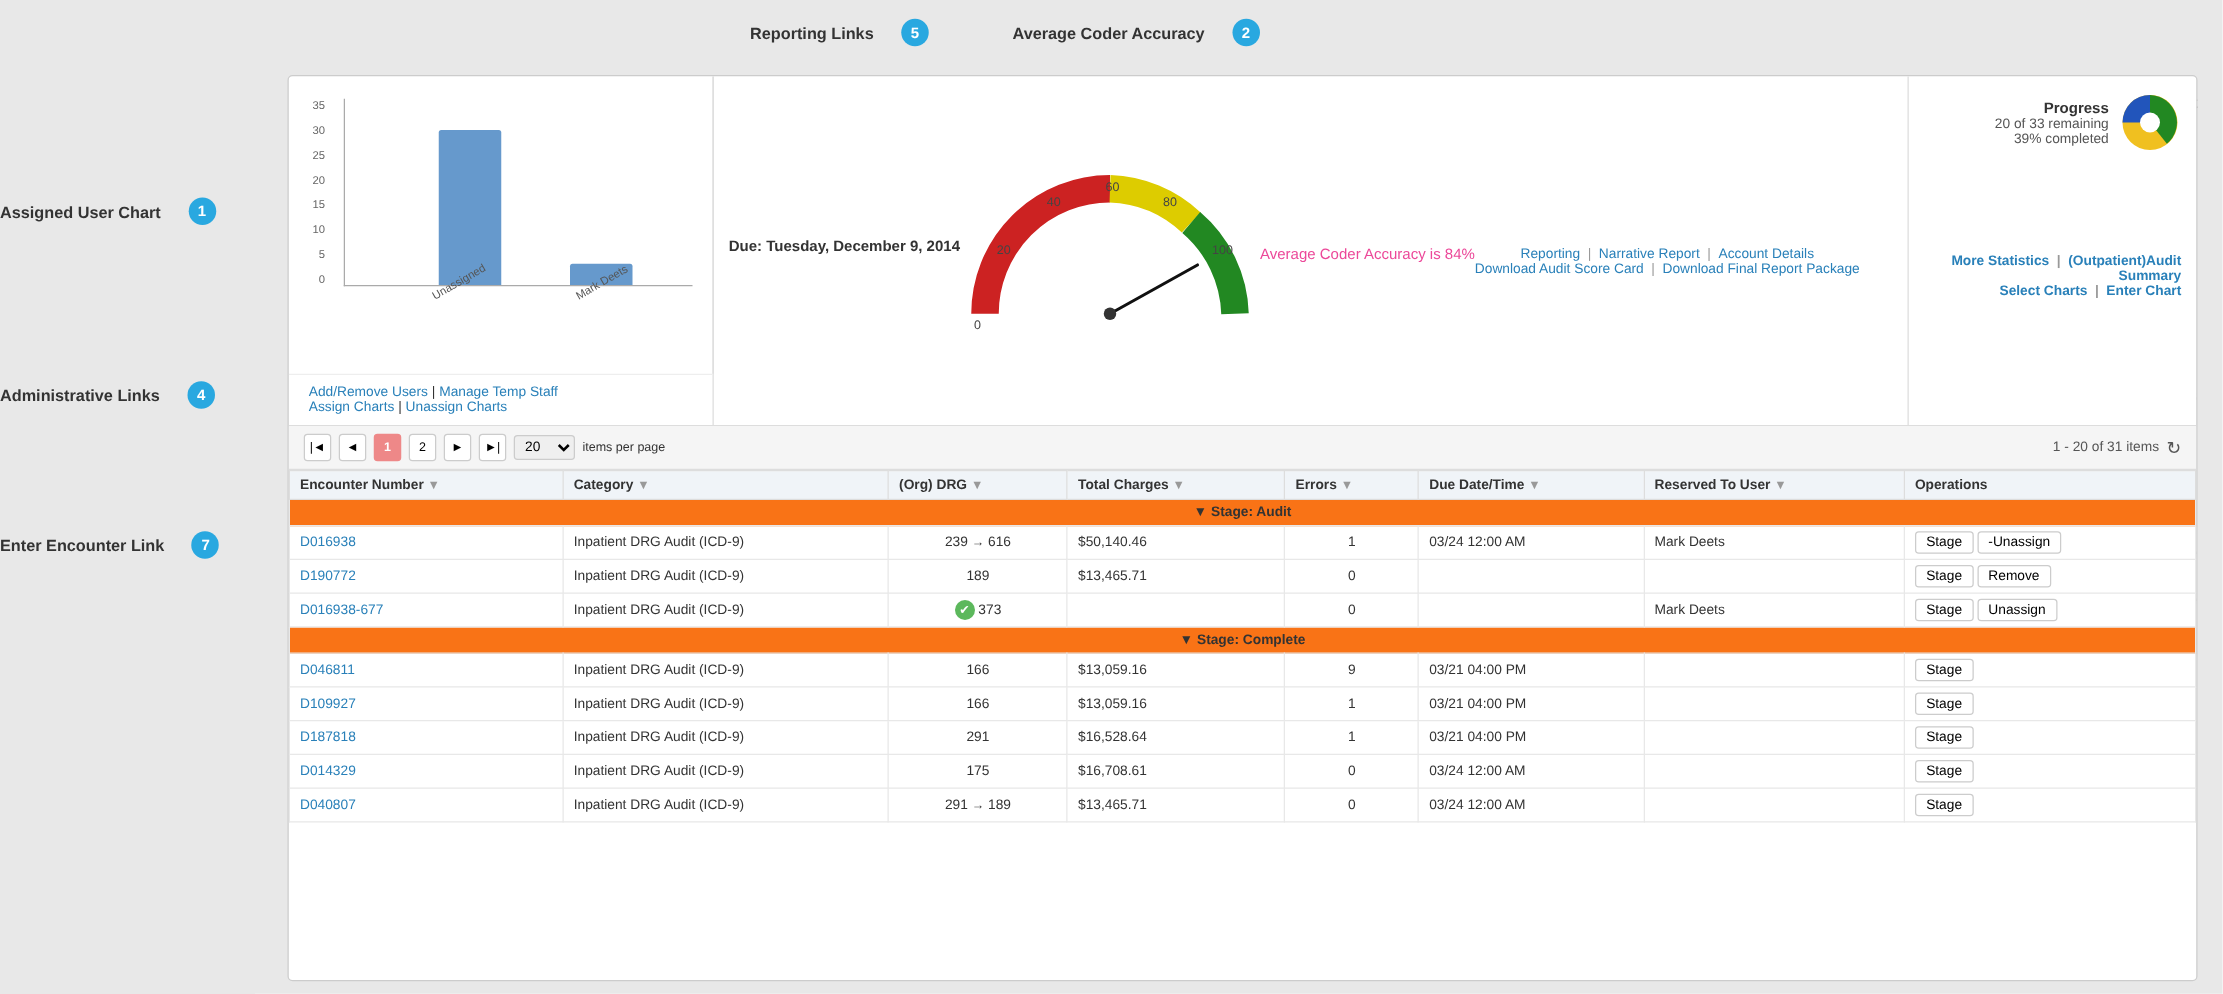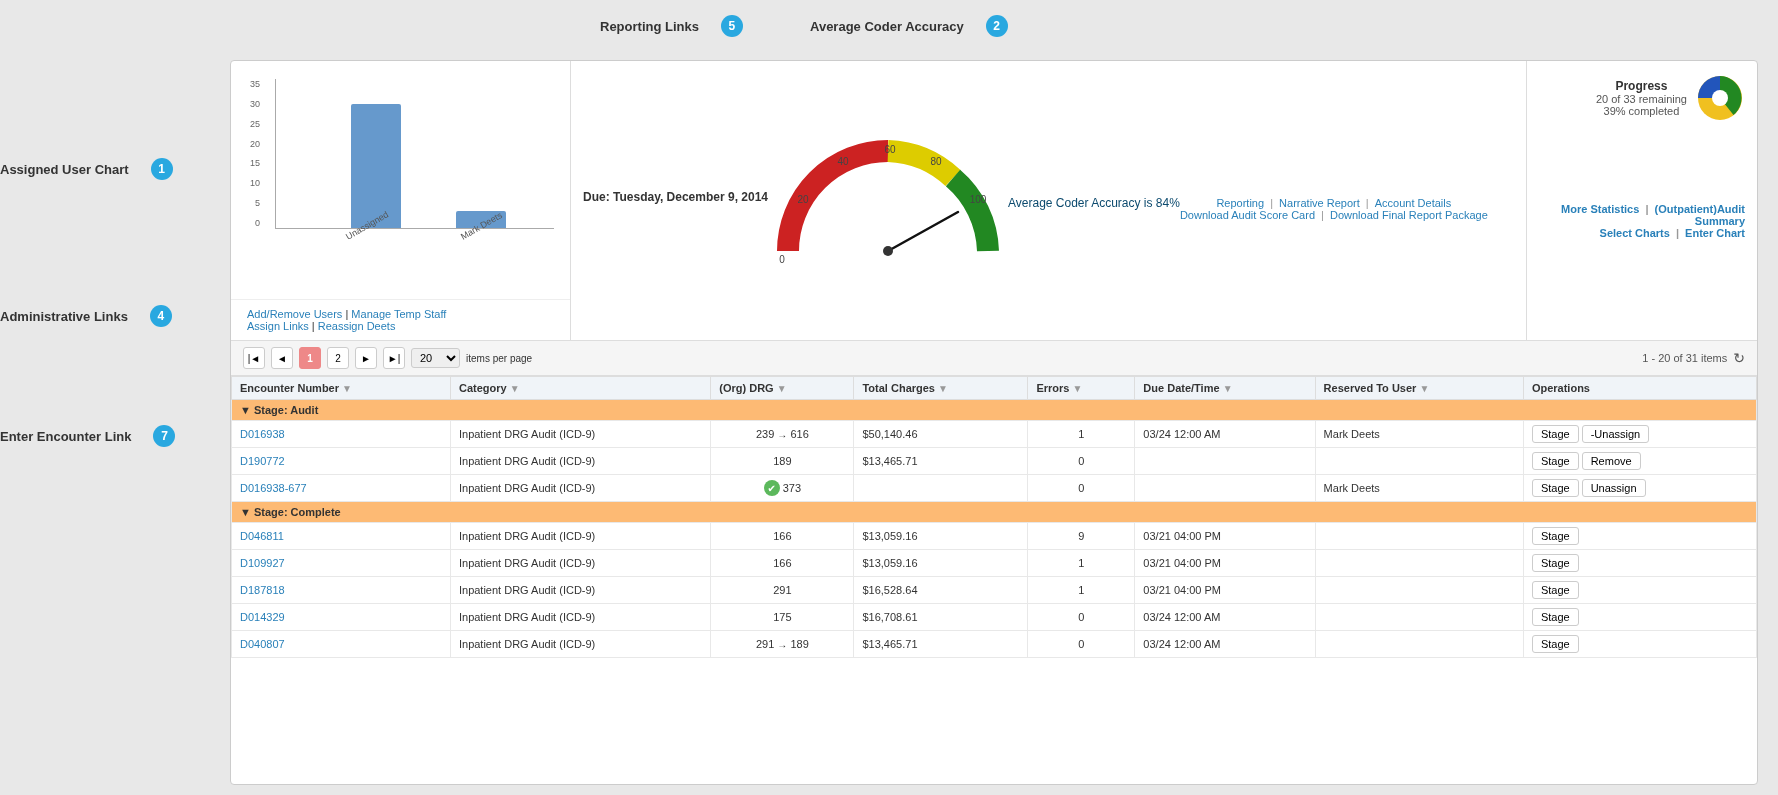--- a/index.html
+++ b/index.html
@@ -64,21 +64,21 @@
       background: linear-gradient(135deg, #888 0%, #555 100%);
       border-radius: 3px;
       display: flex; align-items: center; justify-content: center;
       color: #fff; font-size: 18px;
     }
     .audit-title { font-weight: bold; font-size: 13px; }
     .audit-type { font-size: 11px; color: #555; }
     .due-date { font-size: 12px; color: #333; margin-bottom: 8px; }
     .due-date span { font-weight: bold; }
 
-    .gauge-label { text-align: left; font-size: 12px; color: #0c4a6e; margin-top: 4px; }
+    .gauge-label { text-align: left; font-size: 12px; color: #ec4899; margin-top: 4px; }
 
     .reporting-links {
       margin-top: 10px;
       font-size: 11px;
       text-align: center;
     }
     .reporting-links a { color: #2980b9; text-decoration: none; }
     .reporting-links .sep { color: #999; margin: 0 3px; }
 
     .misc-links {
@@ -131,24 +131,25 @@
       font-weight: bold;
       white-space: nowrap;
     }
     .data-table th .filter-icon { color: #999; font-size: 10px; cursor: pointer; }
     .data-table td {
       border: 1px solid #e8e8e8;
       padding: 4px 8px;
       vertical-align: middle;
     }
     .stage-row td {
-      background: #fdba74;
+      background: #f97316;
       font-weight: bold;
       font-size: 11px;
       padding: 4px 8px;
+      text-align: center;
     }
     .enc-link { color: #2980b9; text-decoration: none; }
     .arrow-indicator { color: #333; font-size: 10px; }
     .green-check {
       display: inline-flex; align-items: center; justify-content: center;
       width: 16px; height: 16px;
       background: #5cb85c;
       border-radius: 50%;
       color: #fff;
       font-size: 10px;
@@ -257,22 +258,22 @@
             </div>
           </div>
         </div>
 
         <div style="padding:8px 16px; font-size:11px; border-top:1px solid #eee;">
           <div>
             <a href="#" class="enc-link">Add/Remove Users</a><span class="separator"> | </span>
             <a href="#" class="enc-link">Manage Temp Staff</a>
           </div>
           <div>
-            <a href="#" class="enc-link">Assign Links</a><span class="separator"> | </span>
-            <a href="#" class="enc-link">Reassign Deets</a>
+            <a href="#" class="enc-link">Assign Charts</a><span class="separator"> | </span>
+            <a href="#" class="enc-link">Unassign Charts</a>
           </div>
         </div>
       </div>
 
       <div style="flex:1; display:flex; flex-direction:row; align-items:center; padding:12px; border-right:1px solid #ddd;">
         <div class="due-date">
           <span>Due:</span> <span style="font-weight:bold;">Tuesday, December 9, 2014</span>
         </div>
 
         <div style="position:relative; width:240px; height:140px;">
@@ -313,21 +314,21 @@
           </div>
           <div>
             <a href="#" class="enc-link">Download Audit Score Card</a><span class="sep"> | </span>
             <a href="#" class="enc-link">Download Final Report Package</a>
           </div>
         </div>
       </div>
 
       <div style="width:230px; flex-shrink:0; padding:12px; display:flex; flex-direction:column; align-items:flex-end;">
         <div style="display:flex; align-items:center; gap:8px;">
-          <div style="text-align:center;">
+          <div style="text-align:right;">
             <div style="font-weight:bold; font-size:12px;">Progress</div>
             <div style="font-size:11px; color:#555;">20 of 33 remaining</div>
             <div style="font-size:11px; color:#555;">39% completed</div>
           </div>
 
           <svg width="50" height="50" viewBox="0 0 50 50">
 
             <circle cx="25" cy="25" r="22" fill="#f0c020"></circle>
 
             <path d="M 25 3 A 22 22 0 0 1 38.5 42 L 25 25 Z" fill="#228822"></path>

